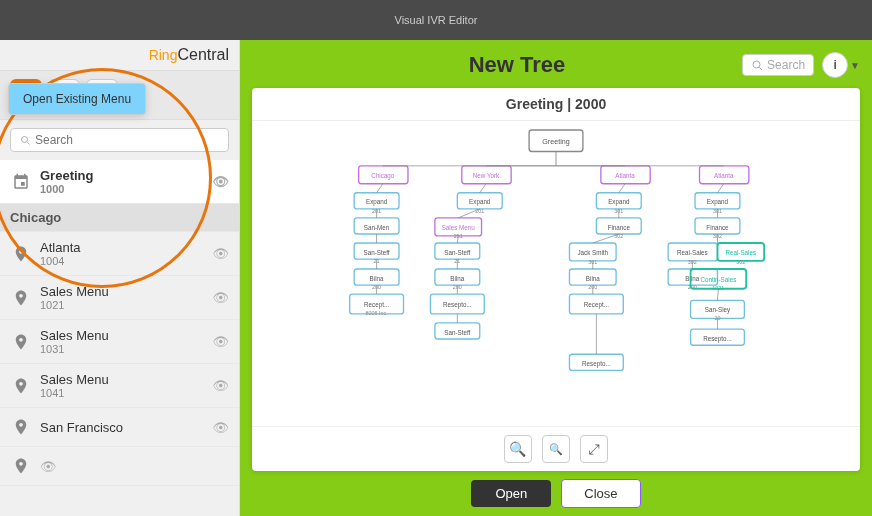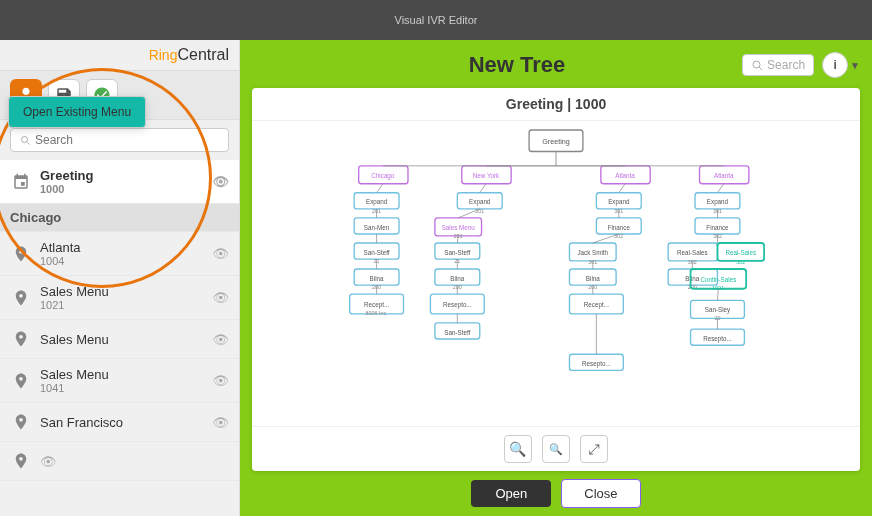--- a/index.html
+++ b/index.html
@@ -68,23 +68,23 @@
 
     .toolbar-btn.secondary {
       background: #fff;
       color: #555;
       border: 1px solid #ccc;
     }
 
     
     .open-menu-tooltip {
       position: absolute;
-      top: 56px;
+      top: 43px;
       left: 8px;
-      background: #14b8a6;
+      background: #7dd3fc;
       border: 1px solid #ccc;
       border-radius: 4px;
       padding: 8px 14px;
       font-size: 12px;
       color: #333;
       box-shadow: 0 2px 8px rgba(0,0,0,0.15);
       white-space: nowrap;
       z-index: 10;
     }
 
@@ -431,20 +431,21 @@
       </div>
 
       <div class="sidebar-item">
         <div class="item-icon">
           <svg width="18" height="18" viewBox="0 0 24 24" fill="#888">
             <path d="M12 2C8.13 2 5 5.13 5 9c0 5.25 7 13 7 13s7-7.75 7-13c0-3.87-3.13-7-7-7zm0 9.5c-1.38 0-2.5-1.12-2.5-2.5s1.12-2.5 2.5-2.5 2.5 1.12 2.5 2.5-1.12 2.5-2.5 2.5z"></path>
           </svg>
         </div>
         <div class="item-text">
           <div class="item-name">Sales Menu</div>
+          <div class="item-id">1031</div>
         </div>
         <span class="eye-icon">👁</span>
       </div>
 
       <div class="sidebar-item">
         <div class="item-icon">
           <svg width="18" height="18" viewBox="0 0 24 24" fill="#888">
             <path d="M12 2C8.13 2 5 5.13 5 9c0 5.25 7 13 7 13s7-7.75 7-13c0-3.87-3.13-7-7-7zm0 9.5c-1.38 0-2.5-1.12-2.5-2.5s1.12-2.5 2.5-2.5 2.5 1.12 2.5 2.5-1.12 2.5-2.5 2.5z"></path>
           </svg>
         </div>
@@ -497,21 +498,21 @@
         <div style="display:flex;align-items:center;gap:2px;">
           <div class="info-btn">
             <span>i</span>
           </div>
           <div style="font-size:10px;color:#555;cursor:pointer;">▼</div>
         </div>
       </div>
     </div>
 
     <div class="diagram-container">
-      <div class="diagram-label">Greeting | 1000</div>
+      <div class="diagram-label">Greeting | 2000</div>
 
       <div class="diagram-canvas">
         
         <svg class="diagram-svg" viewBox="0 0 560 340" preserveAspectRatio="xMidYMid meet">
 
           <rect x="250" y="10" width="60" height="24" rx="3" fill="none" stroke="#888" stroke-width="1.5"></rect>
           <text x="280" y="26" text-anchor="middle" font-size="8" fill="#555">Greeting</text>
           <line x1="280" y1="34" x2="280" y2="50" stroke="#888" stroke-width="1"></line>
 
           <rect x="60" y="50" width="55" height="20" rx="3" fill="none" stroke="#c070e0" stroke-width="1.5"></rect>

